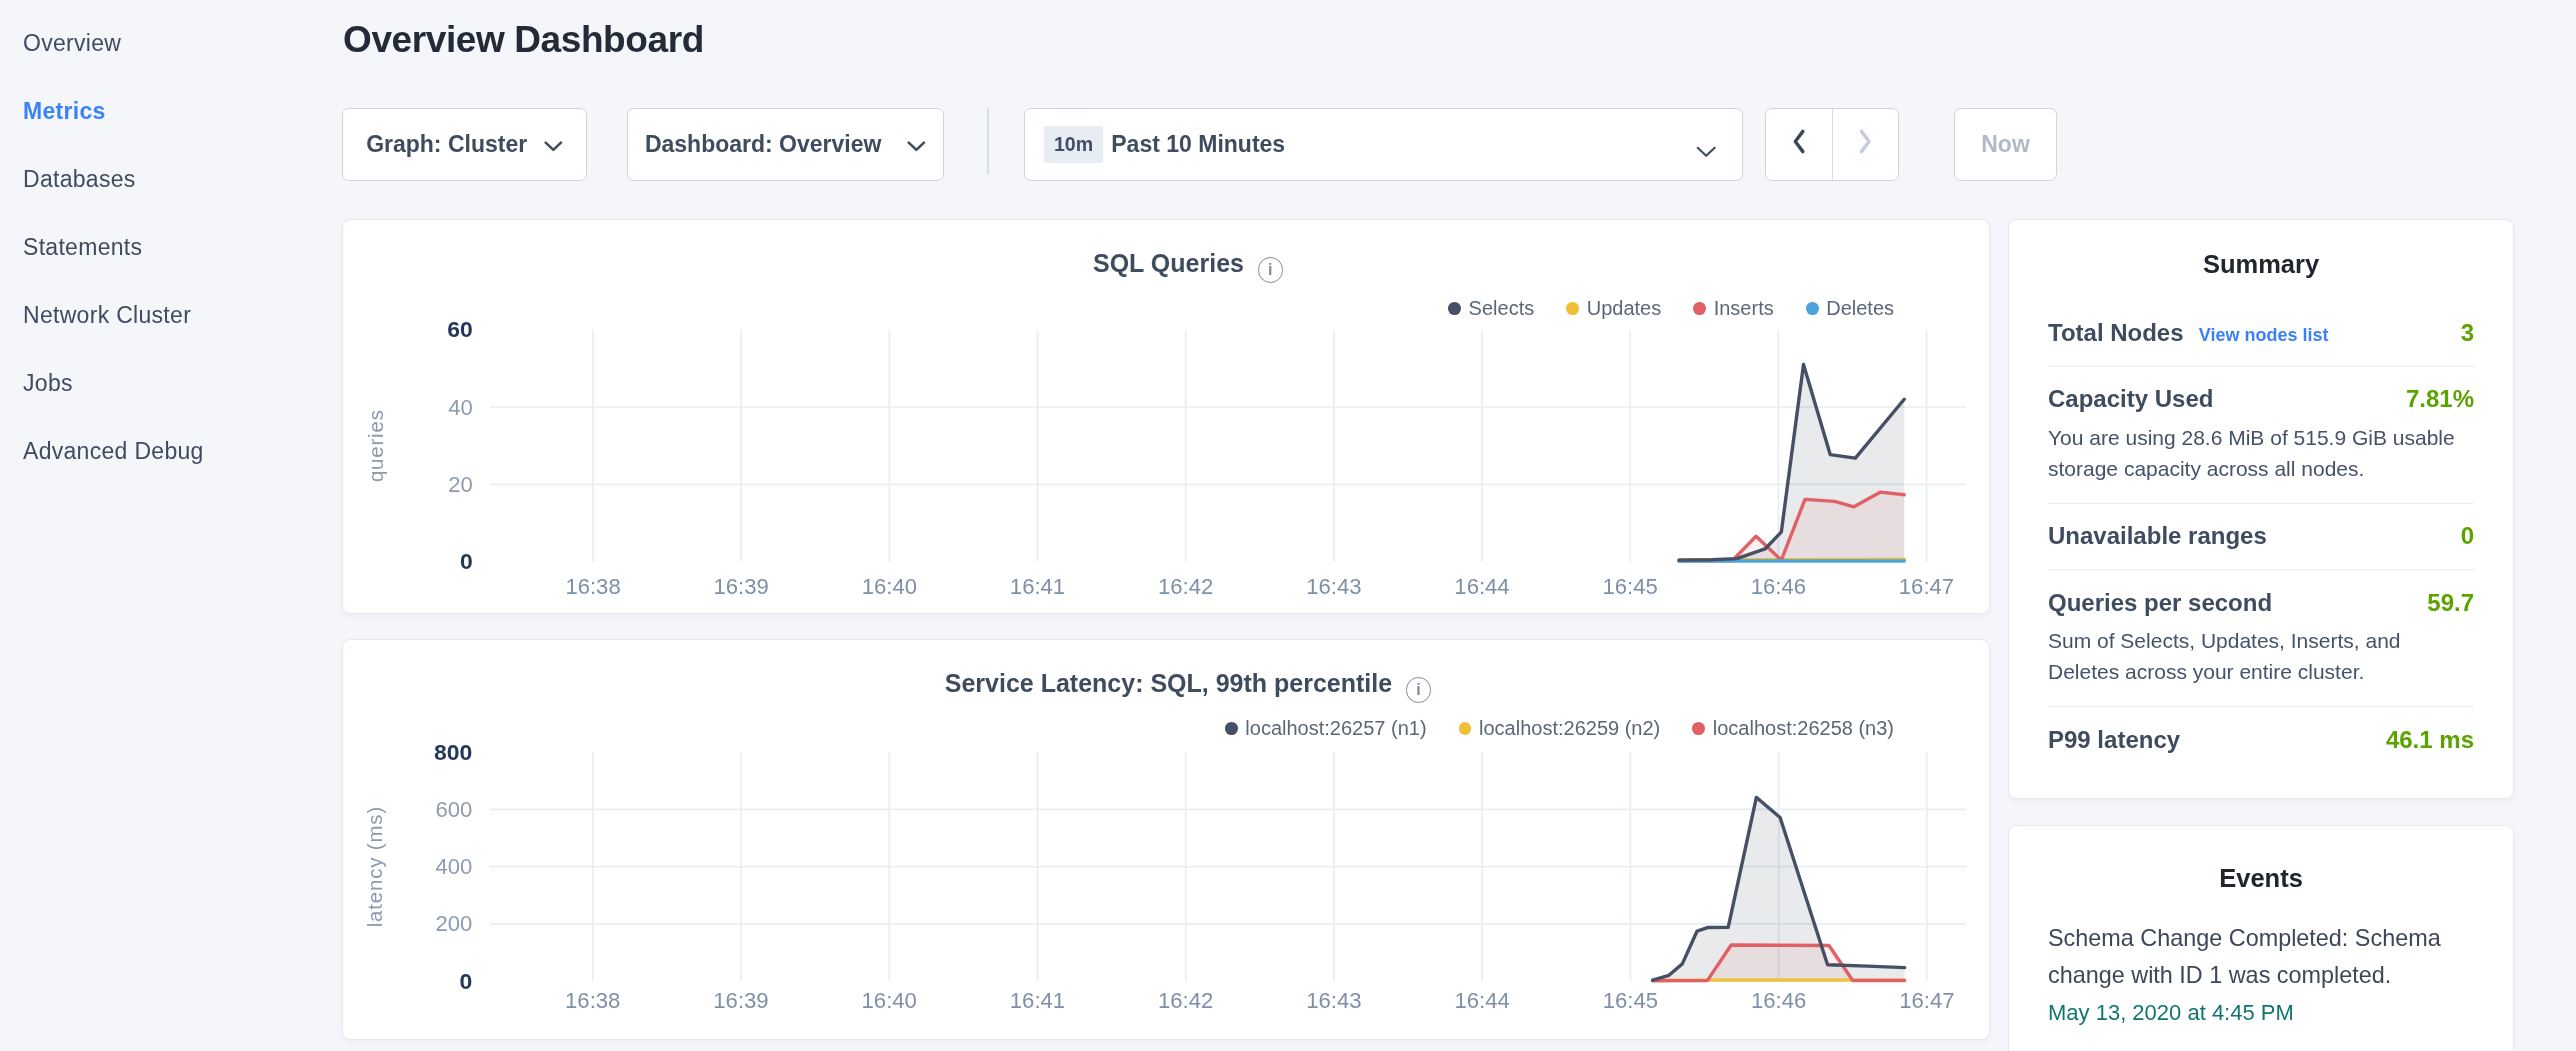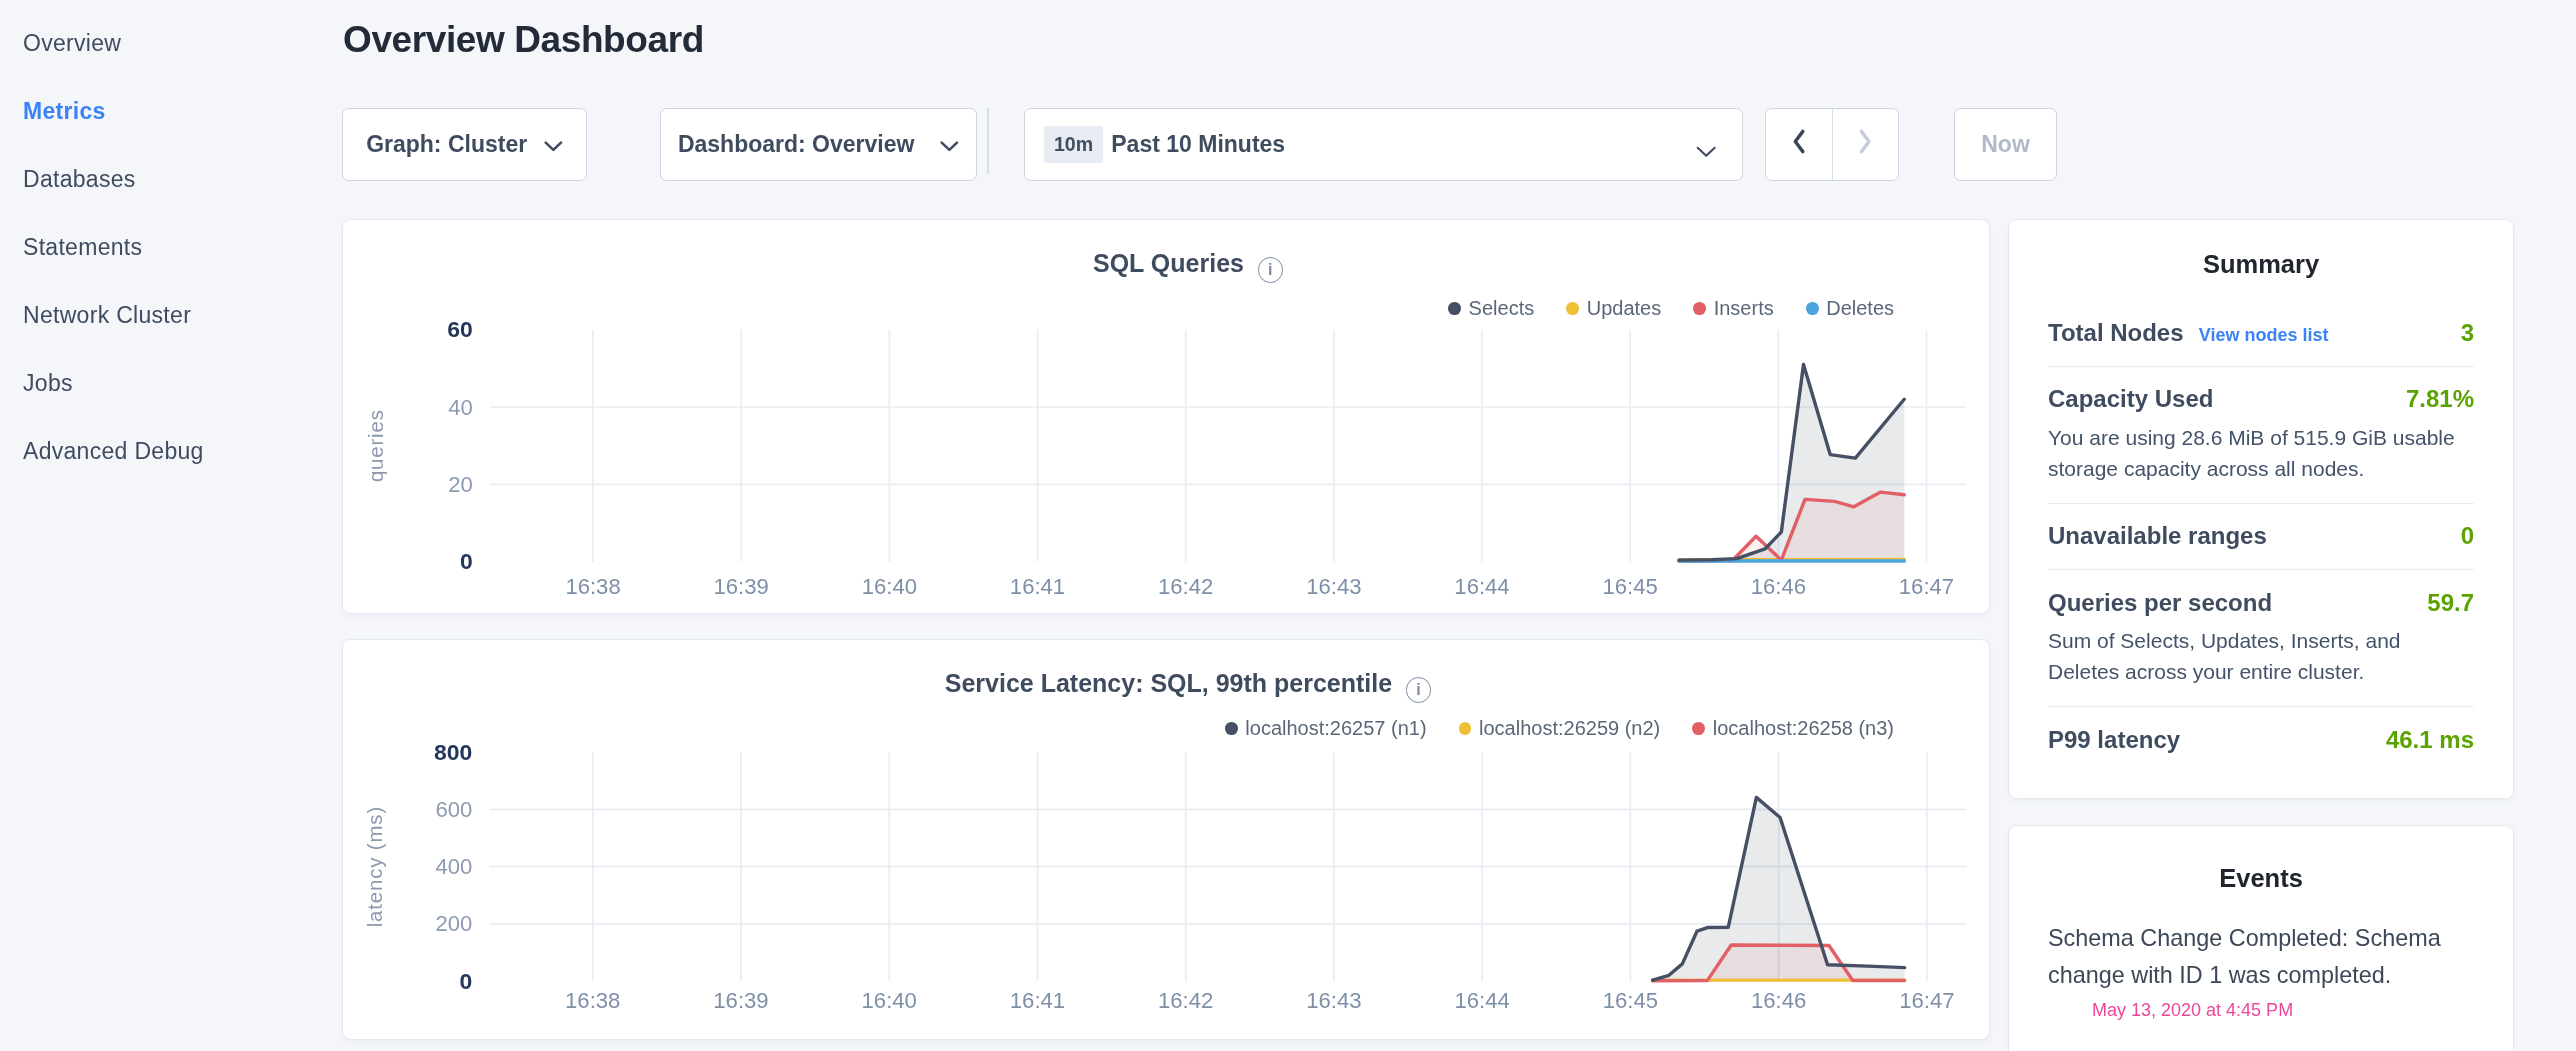--- a/index.html
+++ b/index.html
@@ -9,21 +9,21 @@
 
   
   .sidebar { position:absolute; left:0; top:0; width:340px; height:100%; padding-top:8.5px; }
   .nav-item { height:68px; line-height:68px; padding-left:23px; font-size:23px; color:#3f4b5f; cursor:pointer; letter-spacing:0.3px; }
   .nav-item.active { color:#3b82f6; font-weight:bold; }
 
   
   .page-title { position:absolute; left:343px; top:18.7px; font-size:37px; font-weight:bold; color:#242b38; letter-spacing:-0.4px; }
   .btn { position:absolute; top:108px; height:73px; background:#fff; border:1.7px solid #ccd4df; border-radius:6.8px; display:flex; align-items:center; justify-content:center; color:#3f4b5f; font-size:23px; font-weight:bold; cursor:pointer; }
   .dd1 { left:342px; width:245px; gap:17px; }
-  .dd2 { left:627px; width:317px; gap:26px;margin-left:33px; }
+  .dd2 { left:627px; width:317px; gap:26px; }
   .vdivider { position:absolute; left:987px; top:108px; width:1.7px; height:66px; background:#d8dee6; }
   .timebox { left:1024px; width:719px; justify-content:flex-start; padding:0 25.5px 0 18.7px; }
   .time-badge { background:#e8ecf3; border-radius:1px; font-size:19.6px; font-weight:bold; color:#414e63; padding:6.8px 10.2px; }
   .time-label { margin-left:8px; }
   .timebox .chev-down { position:absolute; right:25.5px; top:28px; }
   .arrow-group { left:1765px; width:134px; padding:0; overflow:hidden; }
   .arrow-cell { width:50%; height:100%; display:flex; align-items:center; justify-content:center; }
   .arrow-cell + .arrow-cell { border-left:1.7px solid #d8dee6; }
   .now-btn { left:1914px; width:103px; color:#b0b9c7;margin-left:40px; }
 
@@ -49,21 +49,21 @@
   .srow + .srow { border-top:1.7px solid #e8ecf1; }
   .srow-main { display:flex; align-items:baseline; }
   .srow-label { font-size:24px; font-weight:bold; color:#3f4b5f; }
   .srow-link { font-size:18px; font-weight:bold; color:#3b82f6; margin-left:15.3px; cursor:pointer; text-decoration:none; }
   .srow-value { margin-left:auto; font-size:24px; font-weight:bold; color:#5ba300; white-space:nowrap; }
   .srow-note { margin-top:8.5px; font-size:21px; color:#44526a; line-height:31px; }
 
   
   .events-list { margin-top:25.5px; }
   .event-text { font-size:23.4px; color:#3c4758; line-height:37px; }
-  .event-time { margin-top:6.8px; font-size:18px; color:#ec4899;margin-left:44px; }
+  .event-time { margin-top:6.8px; font-size:22px; color:#0f766e; }
 </style>
 </head>
 <body>
 
 <div class="app">
 
   <nav class="sidebar" id="sidebar">
       <div class="nav-item">Overview</div>
       <div class="nav-item active">Metrics</div>
       <div class="nav-item">Databases</div>

